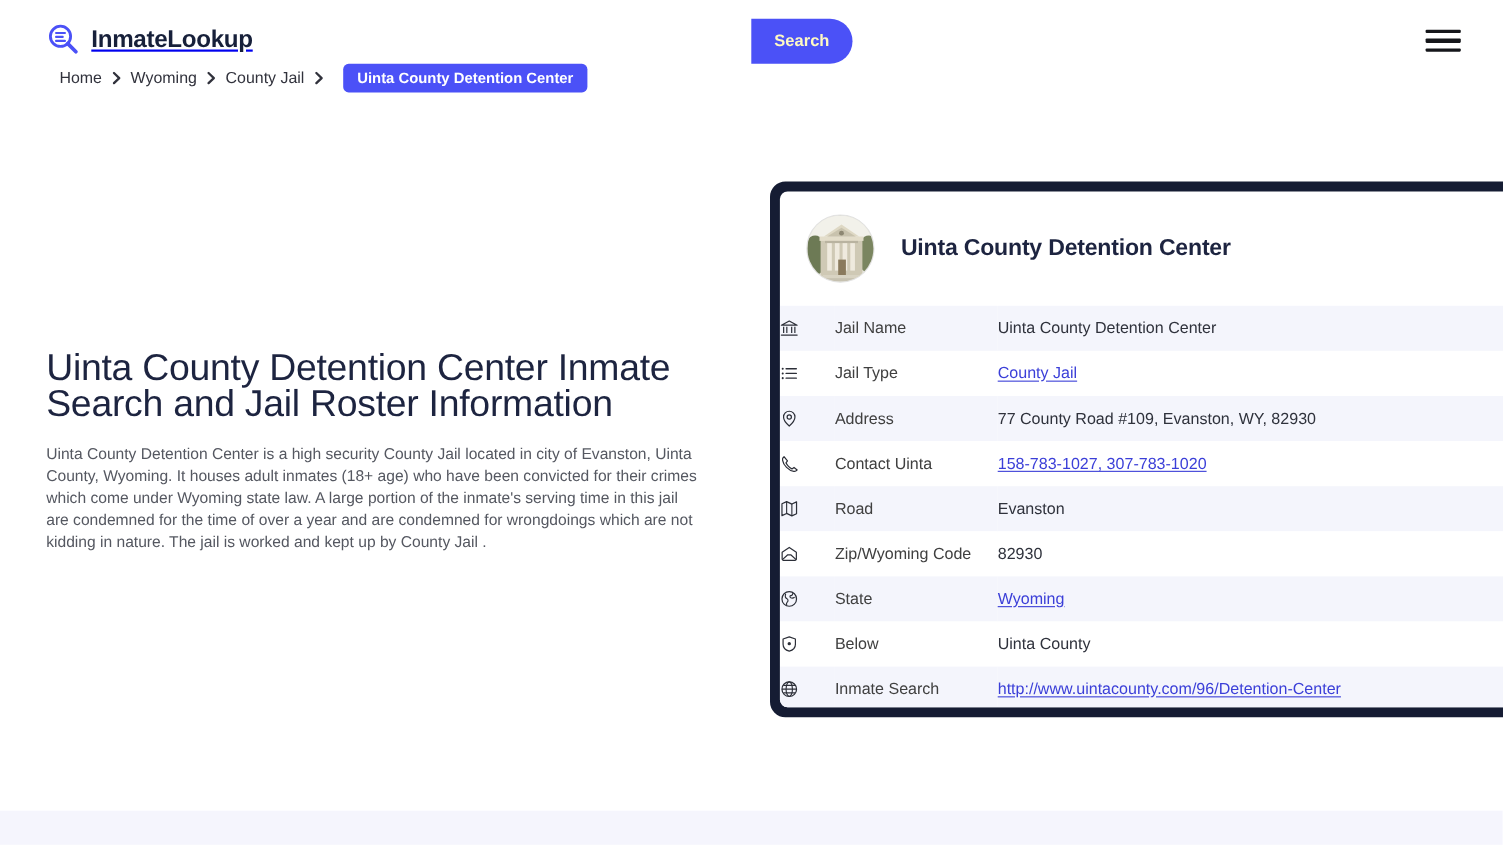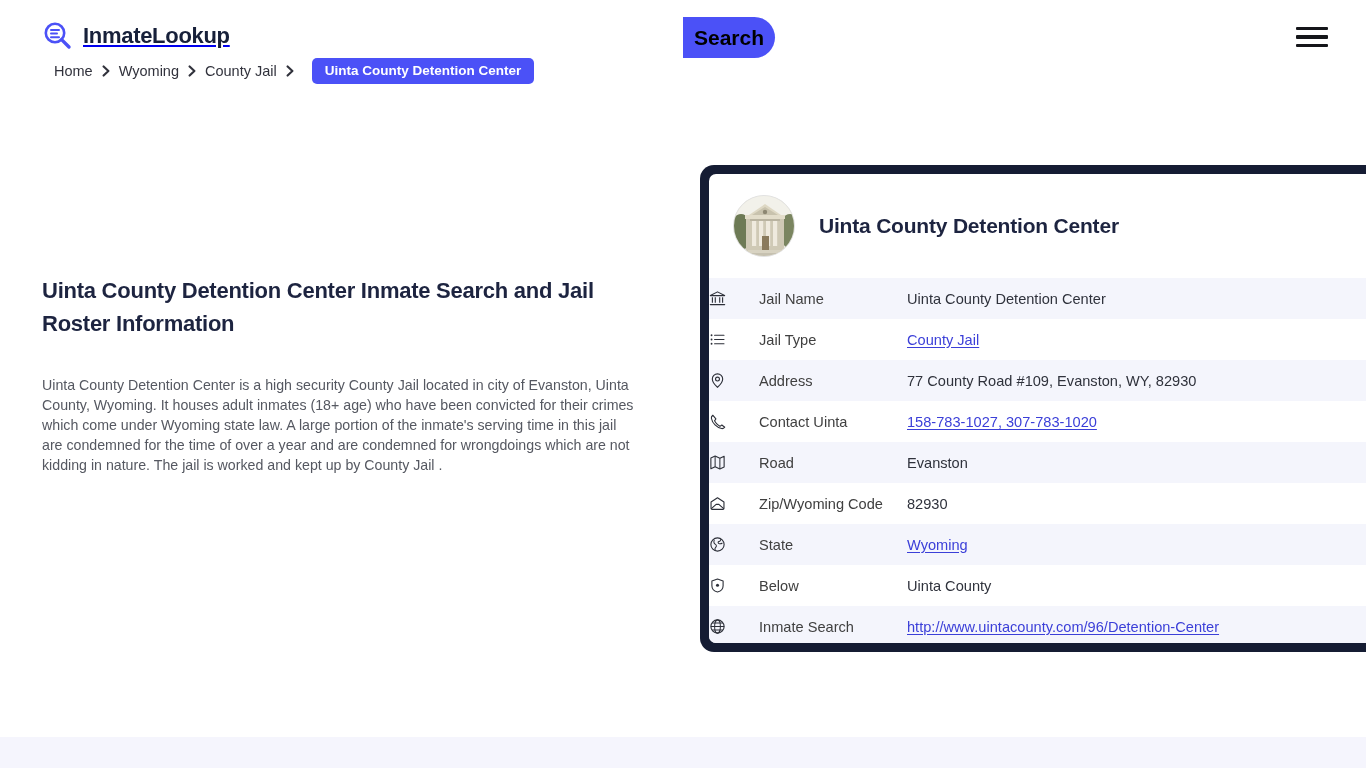--- a/index.html
+++ b/index.html
@@ -38,23 +38,23 @@
   }
   .search-icon { width: 19px; height: 19px; flex: none; margin-right: 9px; }
   .search-input {
     flex: 1; border: none; outline: none; background: transparent;
     font-family: "Liberation Sans", sans-serif;
     font-size: 15.5px; color: #2e2e33; height: 100%;
   }
   .search-input::placeholder { color: #6c6d73; }
   .search-btn {
     width: 92px; border: none; cursor: pointer;
-    background: #4b51f7; color: #000000;
+    background: #4b51f7; color: #fef9c3;
     font-family: "Liberation Sans", sans-serif;
-    font-size: 21px; font-weight: bold;
+    font-size: 15px; font-weight: bold;
     border-radius: 0 21px 21px 0;
   }
   .hamburger {
     position: absolute; left: 1296px; top: 24px;
     width: 32px; height: 26px; cursor: pointer;
     display: flex; flex-direction: column; justify-content: space-between;
     padding: 3px 0;
   }
   .hamburger span {
     display: block; height: 3.2px; background: #15161a; border-radius: 1px;
@@ -75,25 +75,25 @@
   .crumb-current {
     background: #4b51f7; color: #ffffff;
     font-size: 13.5px; font-weight: bold;
     padding: 5px 13px 6px; border-radius: 5px;
     margin-left: 9px; white-space: nowrap;
   }
 
   
   .left-col { position: absolute; left: 42px; top: 274px; width: 600px; }
   .page-title {
-    font-size: 22px; line-height: 33px; font-weight: bold;
-    color: #1d2440; letter-spacing: -0.25px; width: 590px;
+    font-size: 34px; line-height: 33px; font-weight: normal;
+    color: #1d2440; letter-spacing: -0.25px; width: 590px; margin-top: 44px;
   }
   .body-para {
-    margin-top: 35px;
+    margin-top: 19px;
     font-size: 14.2px; line-height: 20px; color: #555861;
     width: 592px;
   }
   .body-para.second { margin-top: 22px; }
 
   
   .card {
     position: absolute; left: 700px; top: 165px;
     width: 760px; height: 487px;
     background: #151c33;

